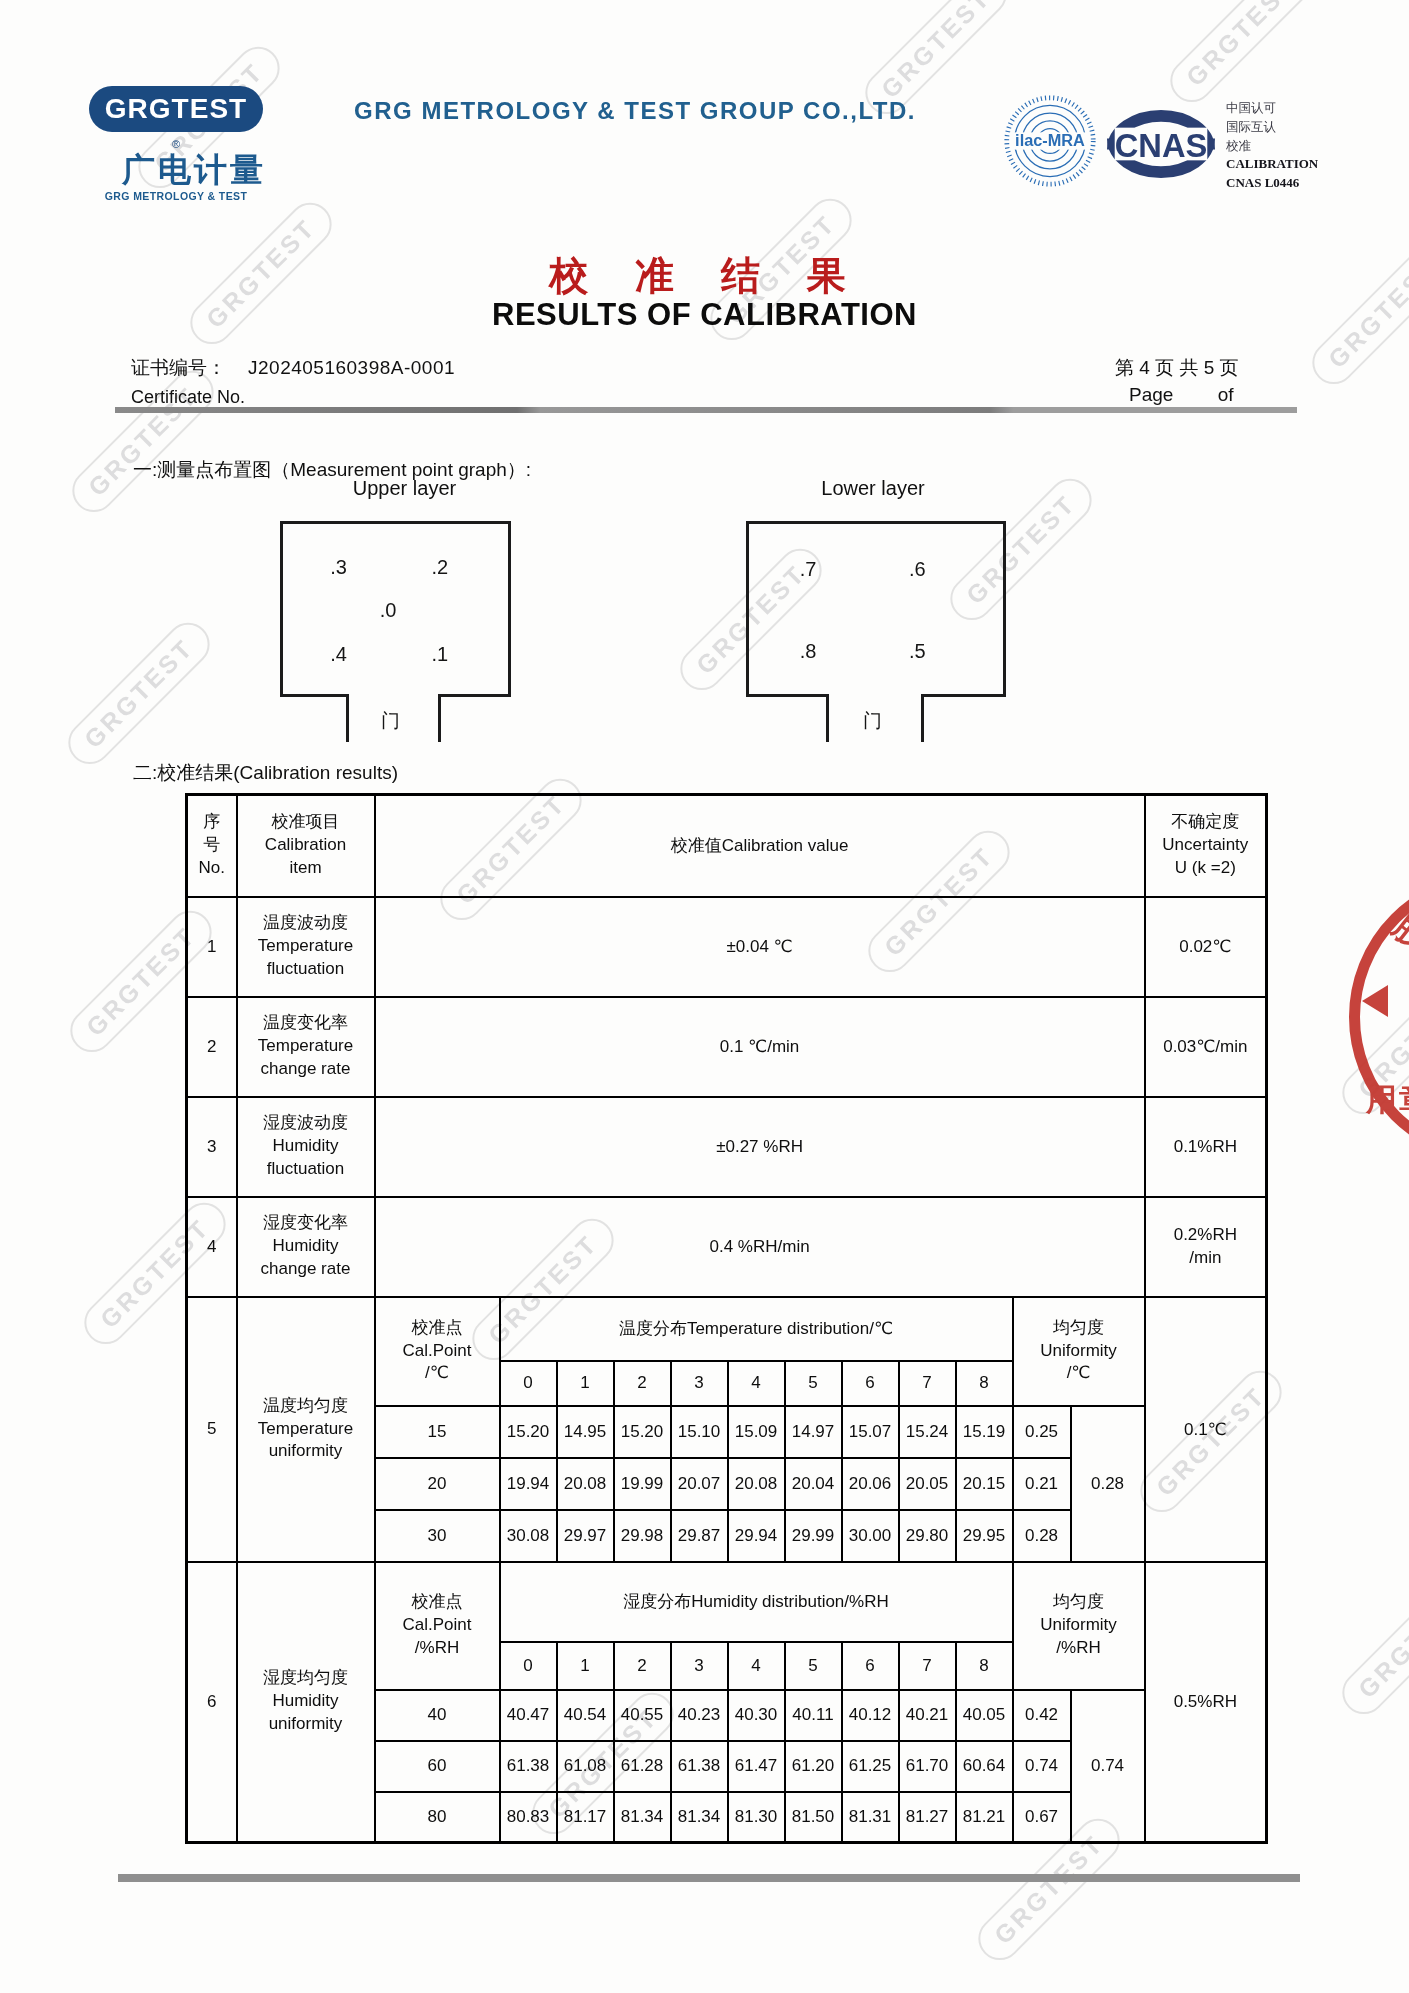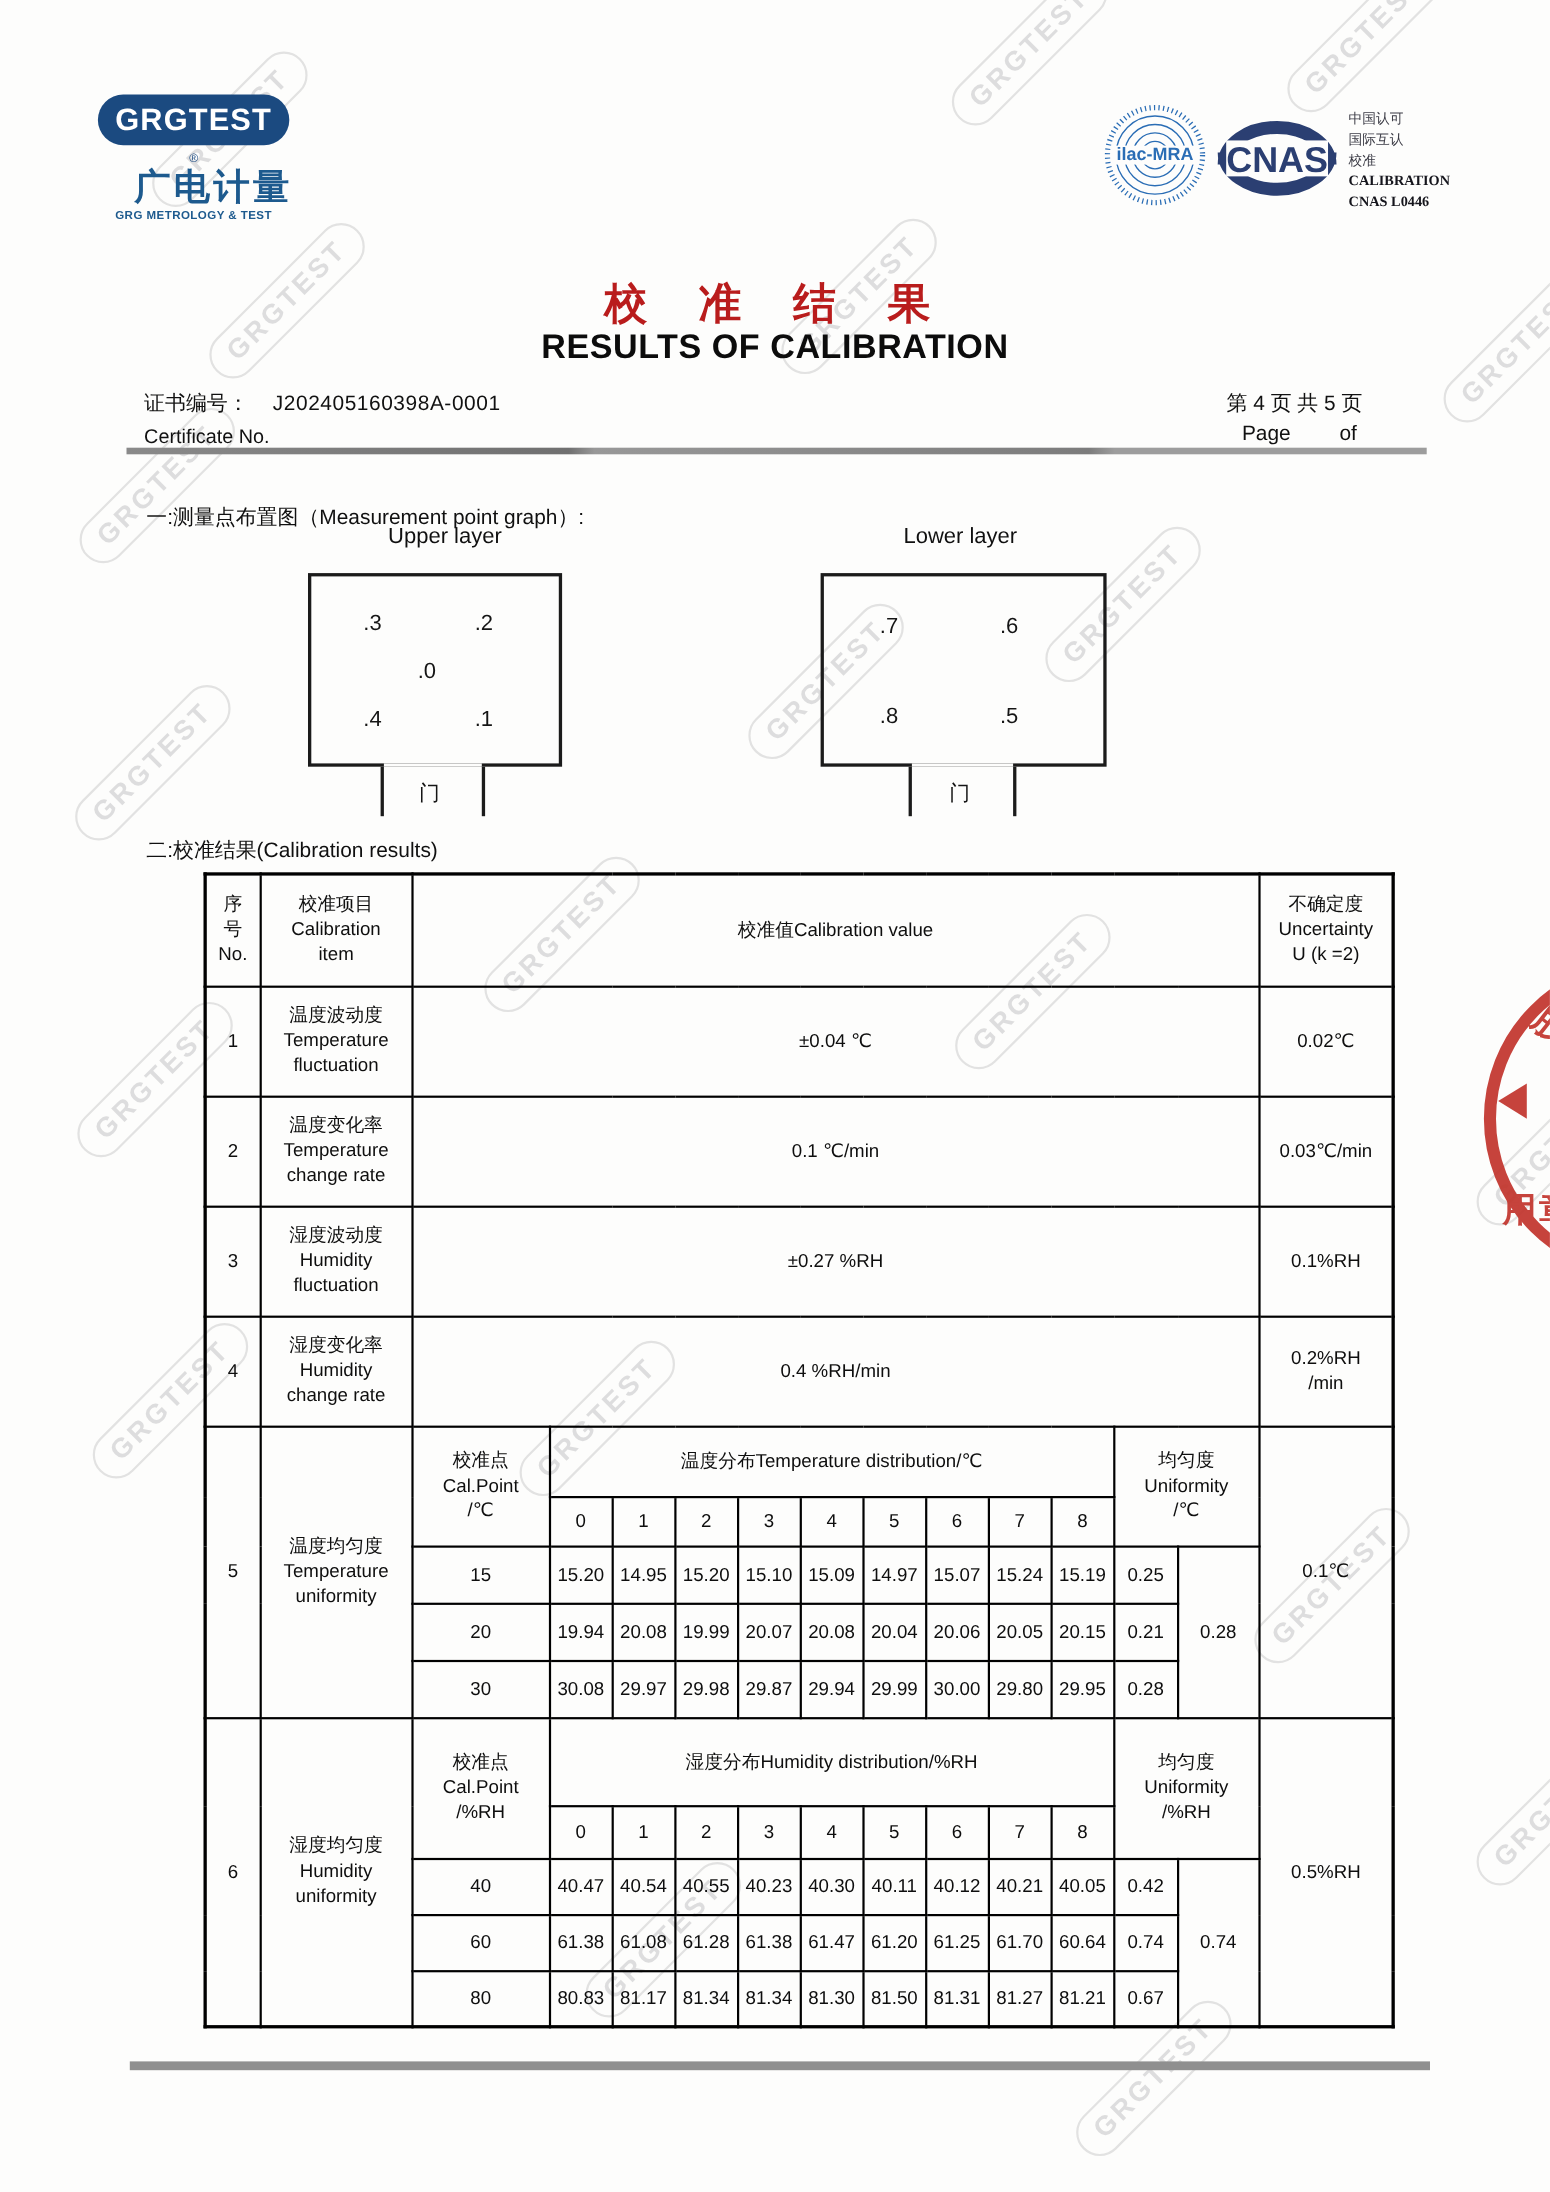--- a/index.html
+++ b/index.html
@@ -117,20 +117,21 @@
 <div class="wm" style="left:958px;top:1868px">GRGTEST</div>
 <div class="wm" style="left:1322px;top:1622px">GRGTEST</div>
 
 <div class="logo-block">
   <span class="logo-capsule">GRGTEST</span><span class="logo-reg">®</span>
   <div class="logo-zh">广电计量</div>
   <div class="logo-en">GRG METROLOGY &amp; TEST</div>
 </div>
 
 <div class="company">
+  <div class="company-en">GRG METROLOGY &amp; TEST GROUP CO.,LTD.</div>
 </div>
 
 <svg class="ilac" viewBox="0 0 100 100">
   <circle cx="50" cy="50" r="45" fill="none" stroke="#2a6db5" stroke-width="5" stroke-dasharray="1.2,3.1"></circle>
   <circle cx="50" cy="50" r="37" fill="none" stroke="#2a6db5" stroke-width="1.3"></circle>
   <circle cx="50" cy="50" r="29" fill="none" stroke="#2a6db5" stroke-width="1.3"></circle>
   <circle cx="50" cy="50" r="21" fill="none" stroke="#2a6db5" stroke-width="1.3"></circle>
   <circle cx="50" cy="50" r="13" fill="none" stroke="#2a6db5" stroke-width="1.3"></circle>
   <rect x="8" y="41" width="84" height="18" fill="#fdfdfc"></rect>
   <text x="50" y="55" text-anchor="middle" font-size="17" font-weight="bold" fill="#2a6db5" font-family="Liberation Sans, sans-serif">ilac-MRA</text>

